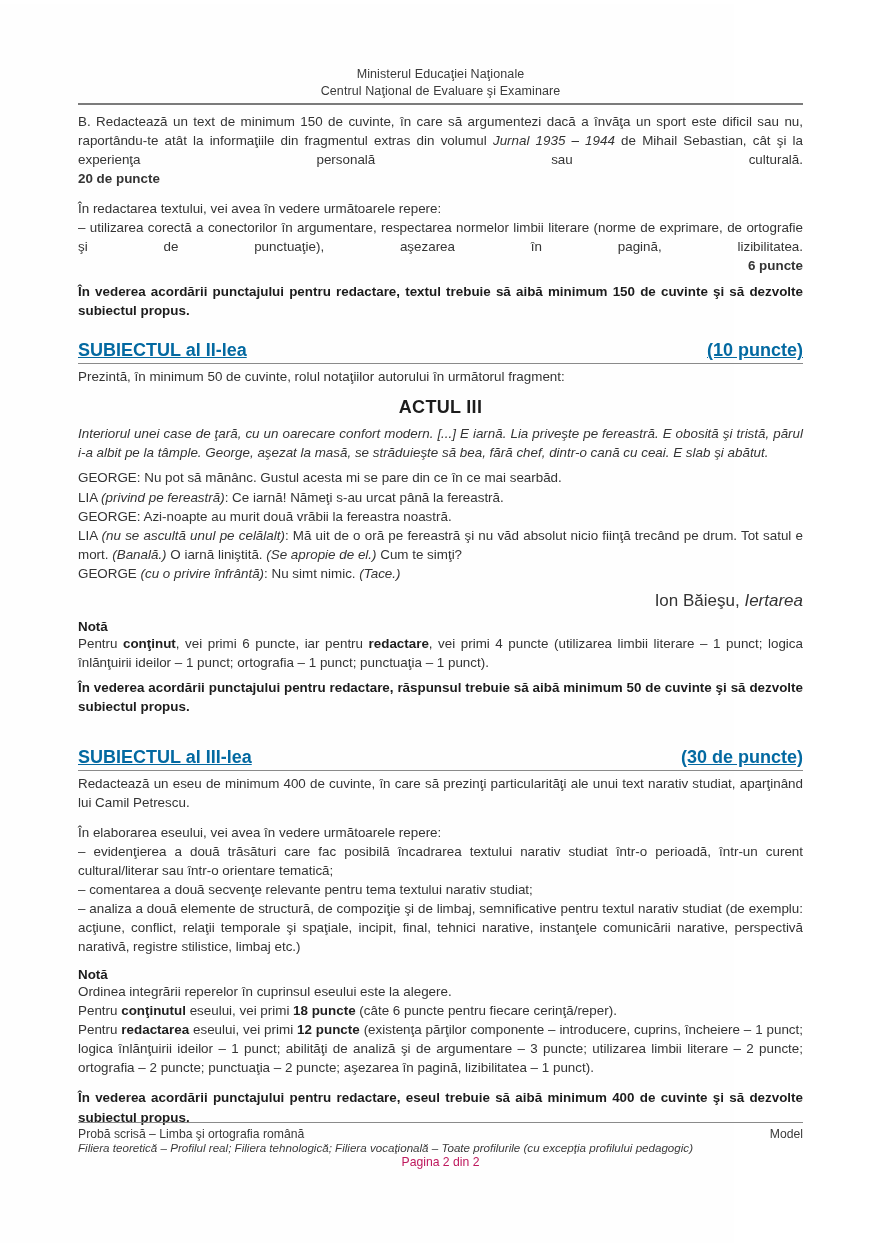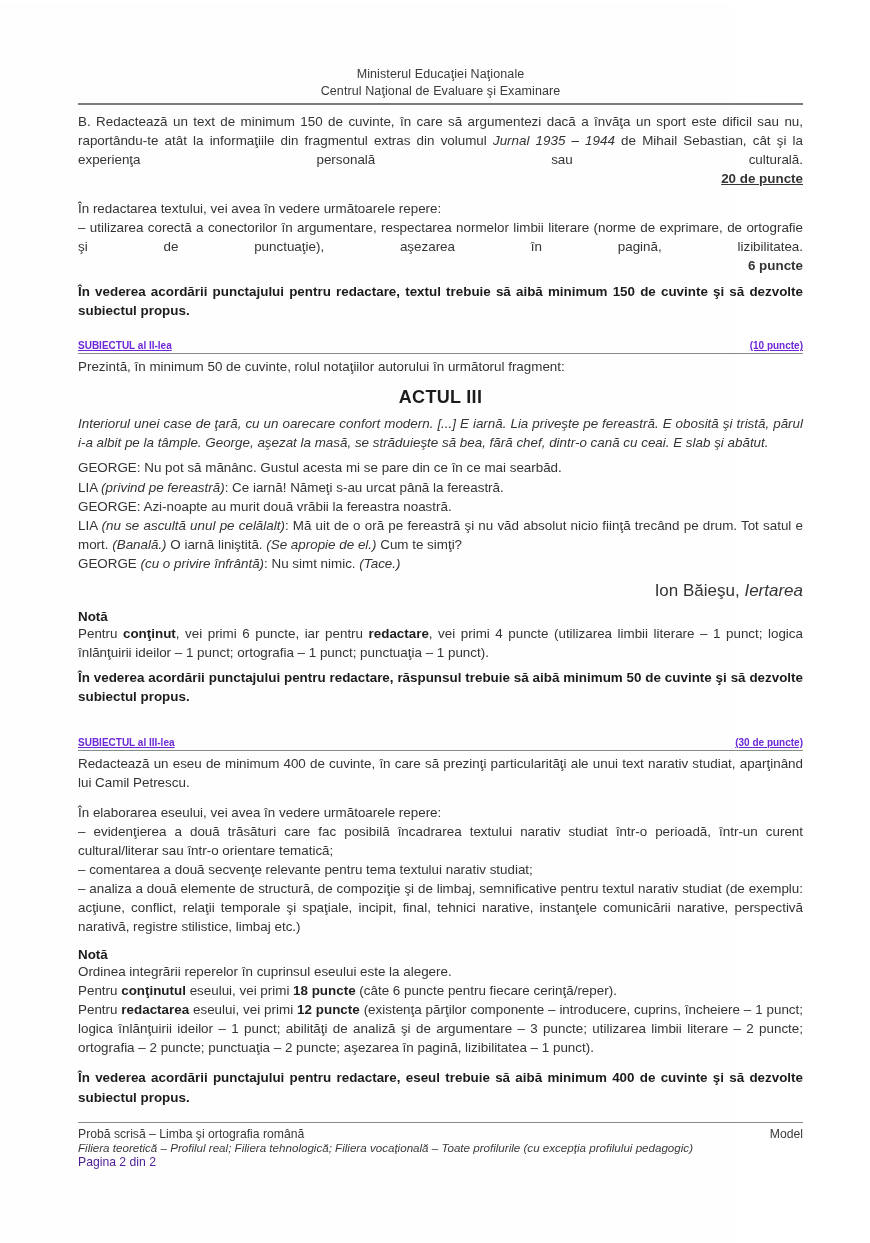--- a/index.html
+++ b/index.html
@@ -75,22 +75,22 @@
     color: #1c1c1c;
     text-align: justify;
   }
 
   
   .subject-head {
     display: flex;
     justify-content: space-between;
     align-items: flex-start;
     font-weight: bold;
-    font-size: 10px;
-    color: #6d28d9;
+    font-size: 18px;
+    color: #0369a1;
   }
   .subject-head > span { text-decoration: underline; }
 
   .act-title {
     text-align: center;
     font-weight: bold;
     font-size: 18px;
     color: #1c1c1c;
     letter-spacing: 0.3px;
   }
@@ -133,40 +133,41 @@
     font-size: 12.2px;
     color: #3a3a3a;
   }
   .footer-sub {
     font-style: italic;
     font-size: 11.6px;
     color: #3a3a3a;
     white-space: nowrap;
   }
   .footer-page {
+    text-align: center;
     font-size: 12.2px;
-    color: #4c1d95;
+    color: #be185d;
     margin-top: 1px;
   }
 </style>
 </head>
 <body>
 
 <div class="page">
 
   <div class="content">
 
     <div class="doc-header">
       <div>Ministerul Educaţiei Naţionale</div>
       <div>Centrul Naţional de Evaluare şi Examinare</div>
     </div>
     <hr class="rule">
 
     <p class="just"><span>B. Redactează un text de minimum 150 de cuvinte, în care să argumentezi dacă a învăţa un sport este dificil sau nu, raportându-te atât la informaţiile din fragmentul extras din volumul </span><i>Jurnal 1935 – 1944</i><span> de Mihail Sebastian, cât şi la experienţa personală sau culturală.</span>
-      <span style="display:inline-block;width:100%;text-align:right;font-weight:bold;margin-top:-1px;text-decoration:underline;">20 de puncte</span>
+      <span style="display:inline-block;width:100%;text-align:left;font-weight:bold;margin-top:-1px;">20 de puncte</span>
     </p>
 
     <div class="gap"></div>
 
     <p>În redactarea textului, vei avea în vedere următoarele repere:</p>
 
 
     <p class="just"><span>– utilizarea corectă a conectorilor în argumentare, respectarea normelor limbii literare (norme de exprimare, de ortografie şi de punctuaţie), aşezarea în pagină, lizibilitatea.</span>
       <span style="display:inline-block;width:100%;text-align:right;font-weight:bold;">6 puncte</span>
     </p>

